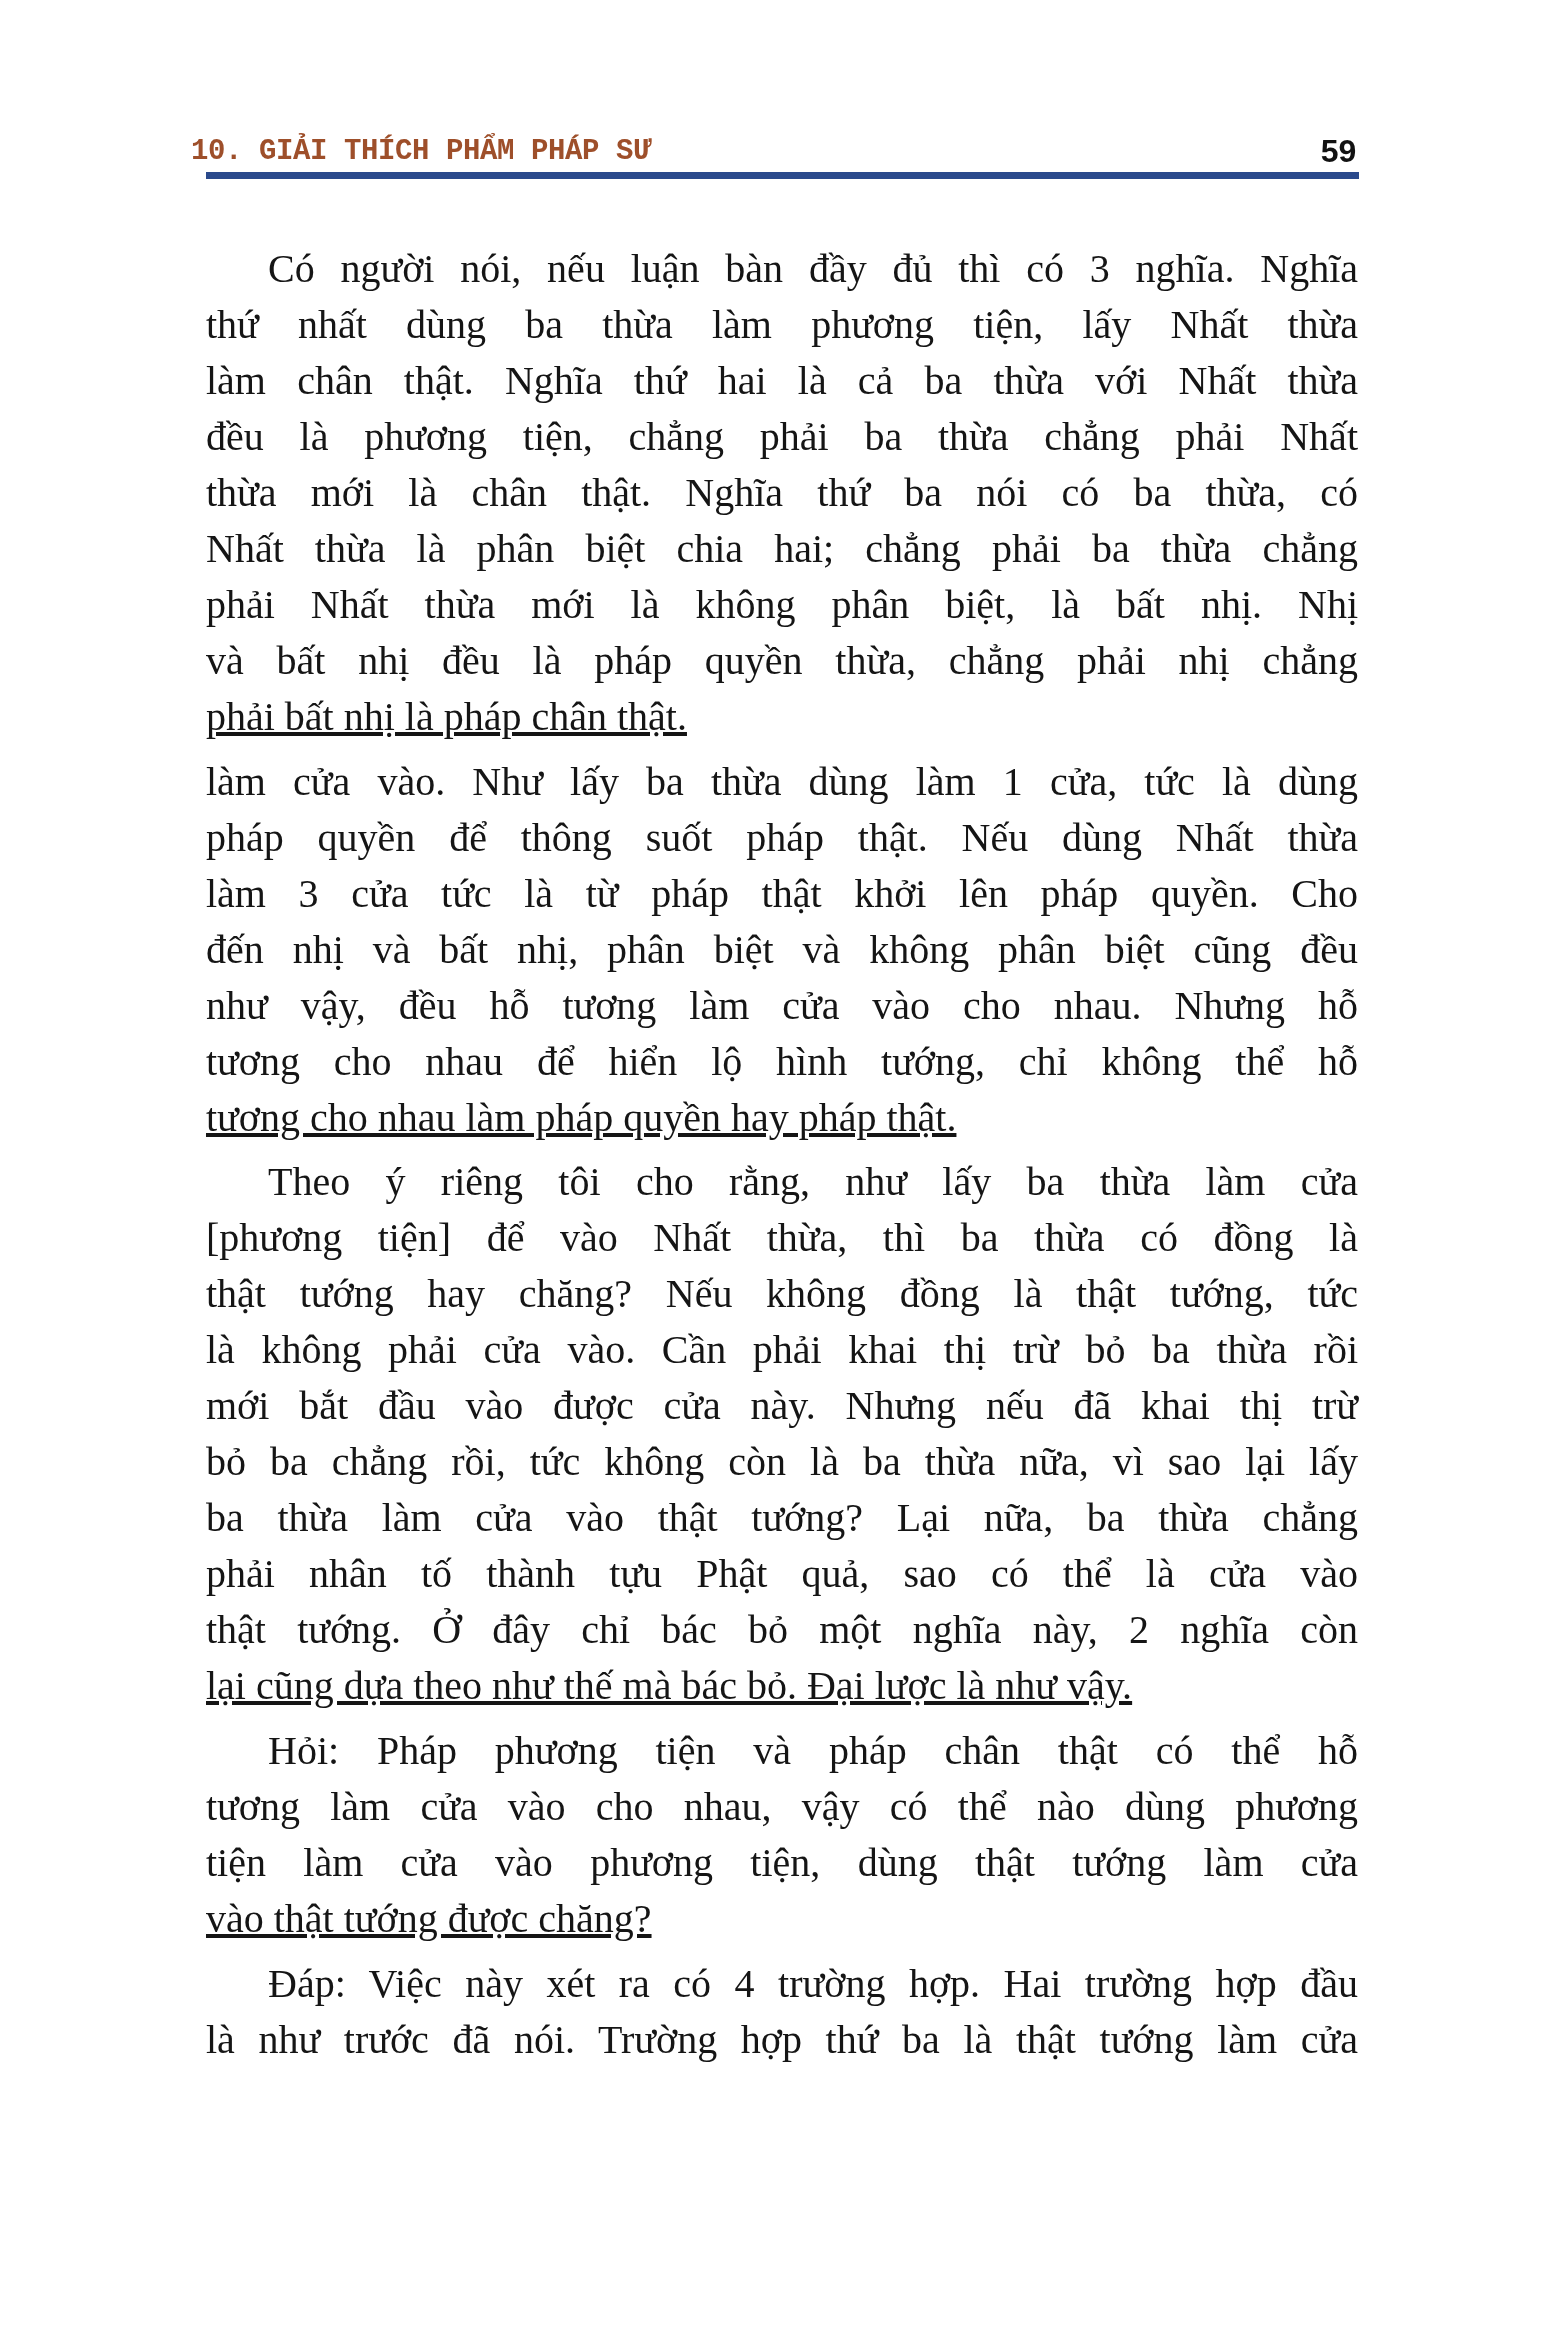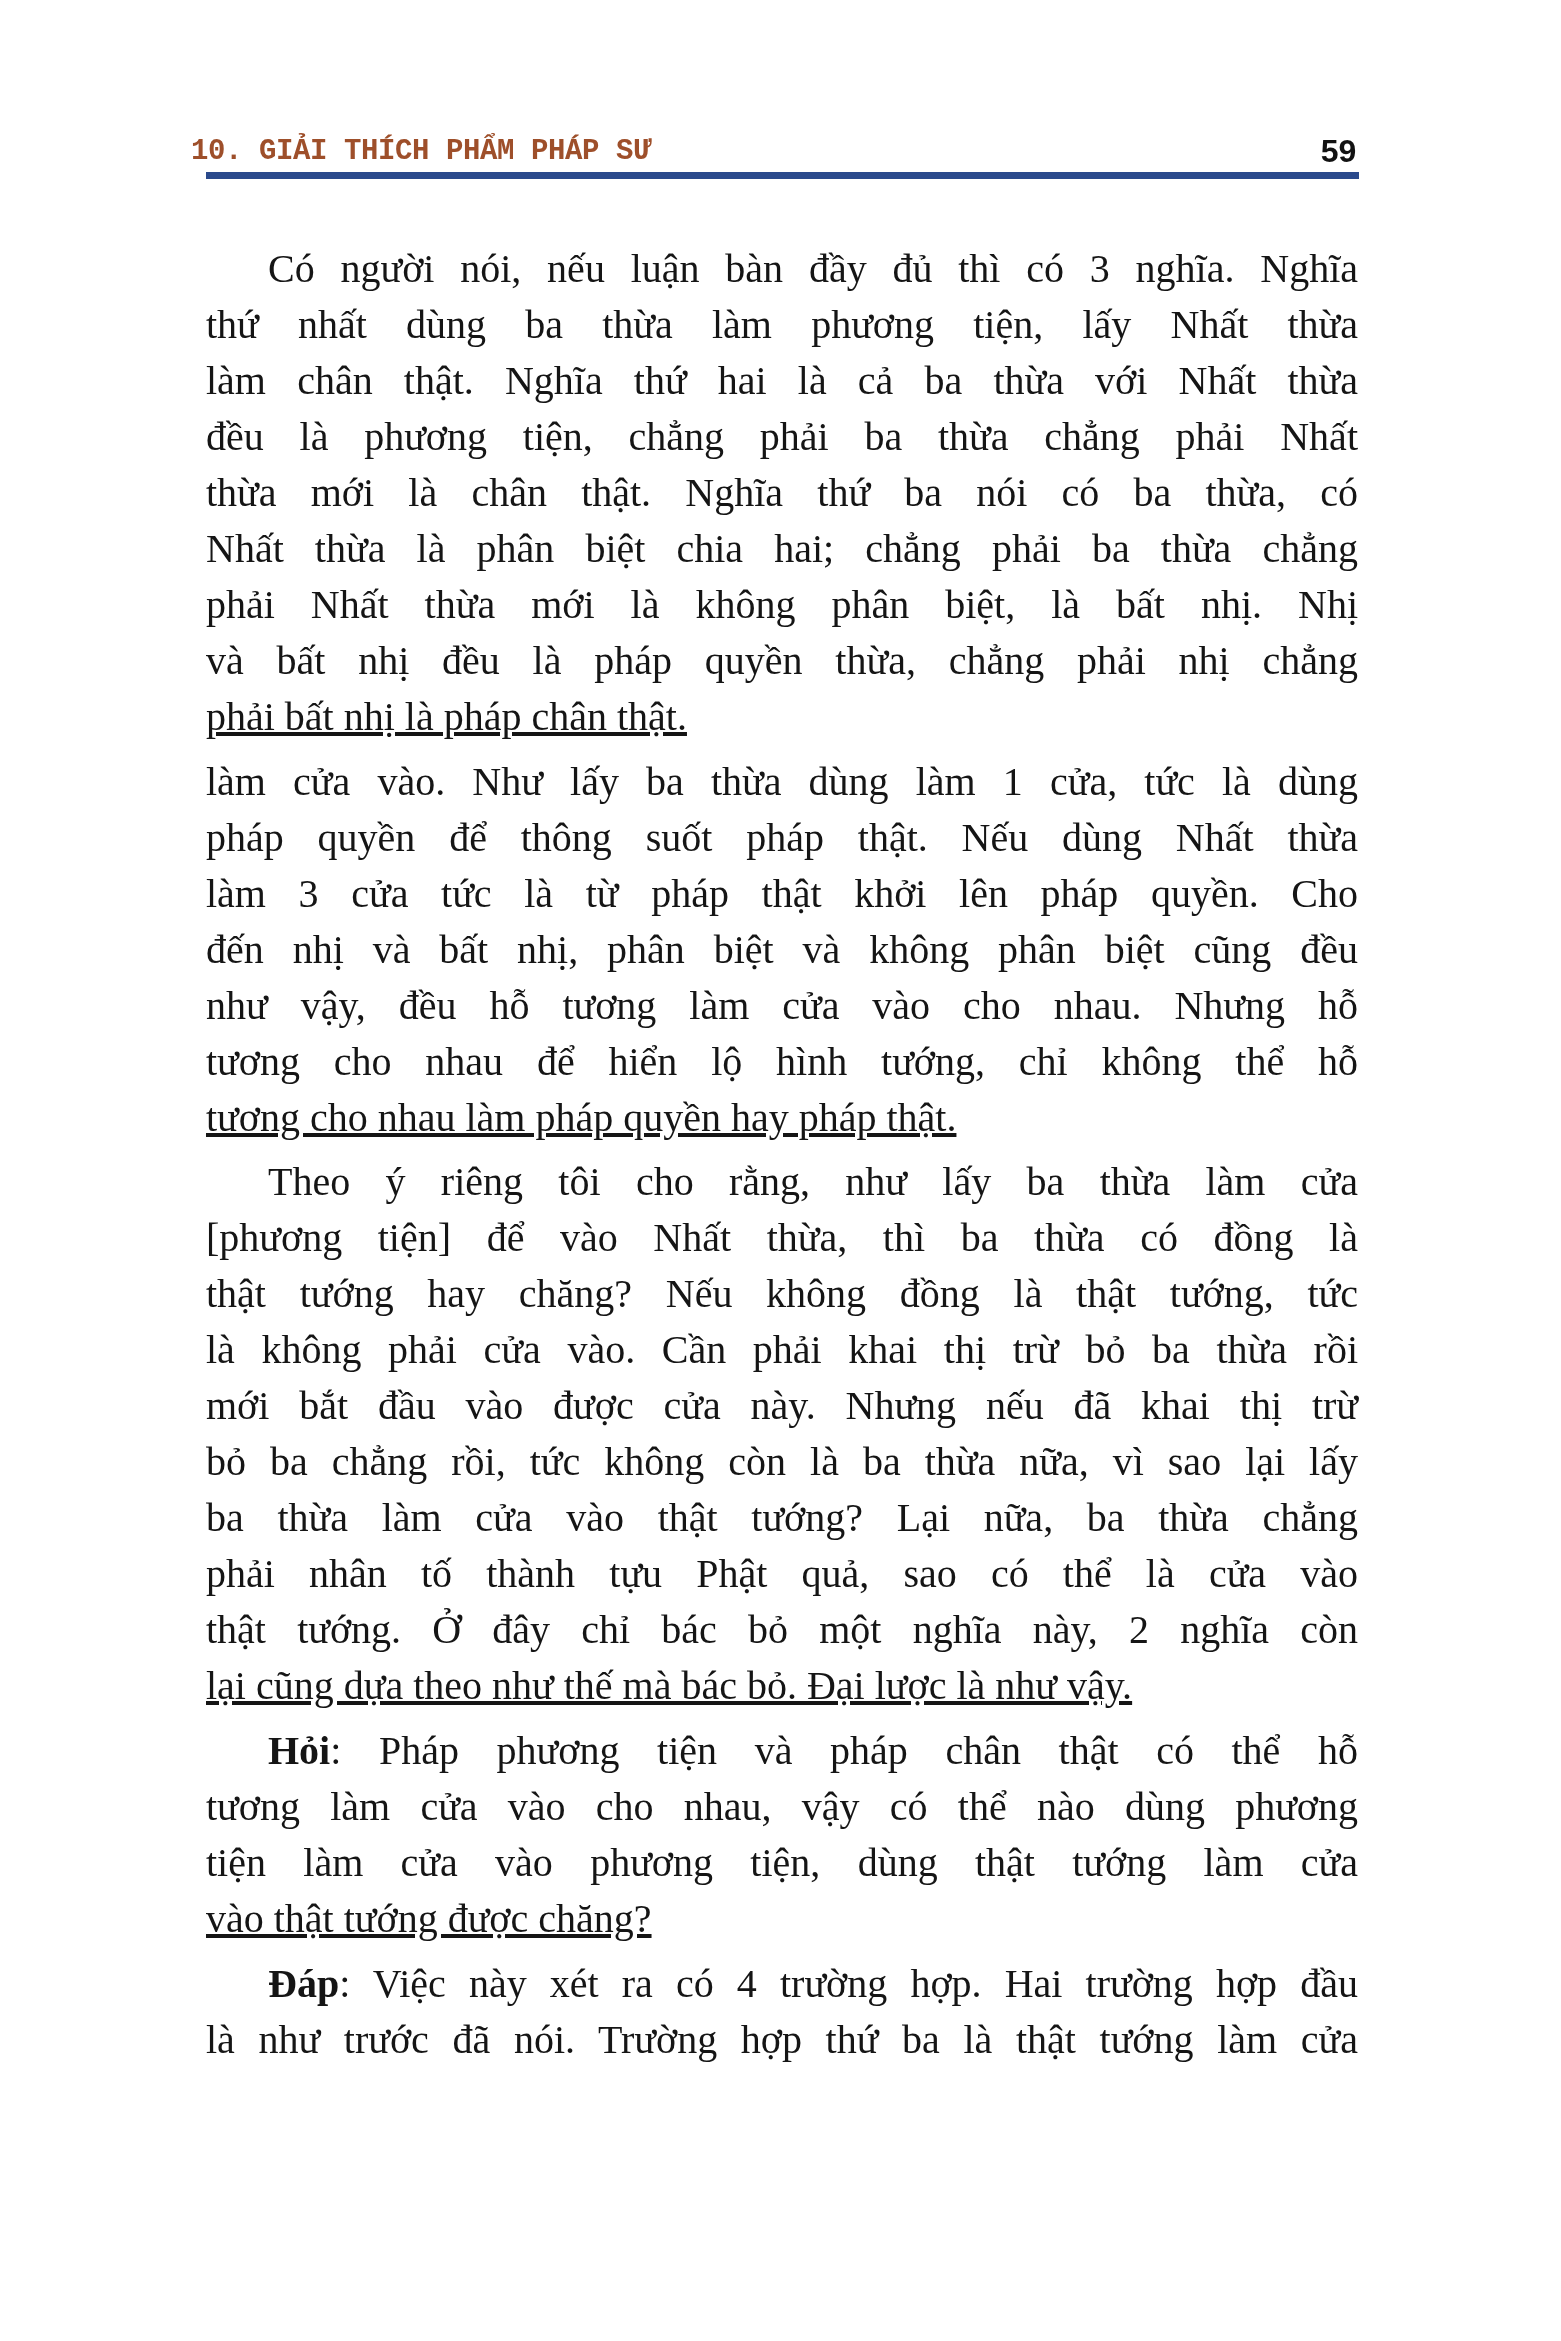--- a/index.html
+++ b/index.html
@@ -56,21 +56,21 @@
   }
   .para { margin: 0 0 8.7px 0; }
   .para:last-child { margin-bottom: 0; }
   .line {
     text-align: justify;
     text-align-last: justify;
     white-space: normal;
   }
   .line.last { text-align-last: left; text-decoration: underline; }
   .line.first { padding-left: 62px; }
-  .line b { font-weight: bold; }
+  .line b { font-weight: normal; }
 </style>
 </head>
 <body>
 
 <div class="page">
   <div class="running-header">
     <div class="chapter-title">10. GIẢI THÍCH PHẨM PHÁP SƯ</div>
     <div class="page-number">59</div>
   </div>
   <div class="header-rule"></div>

